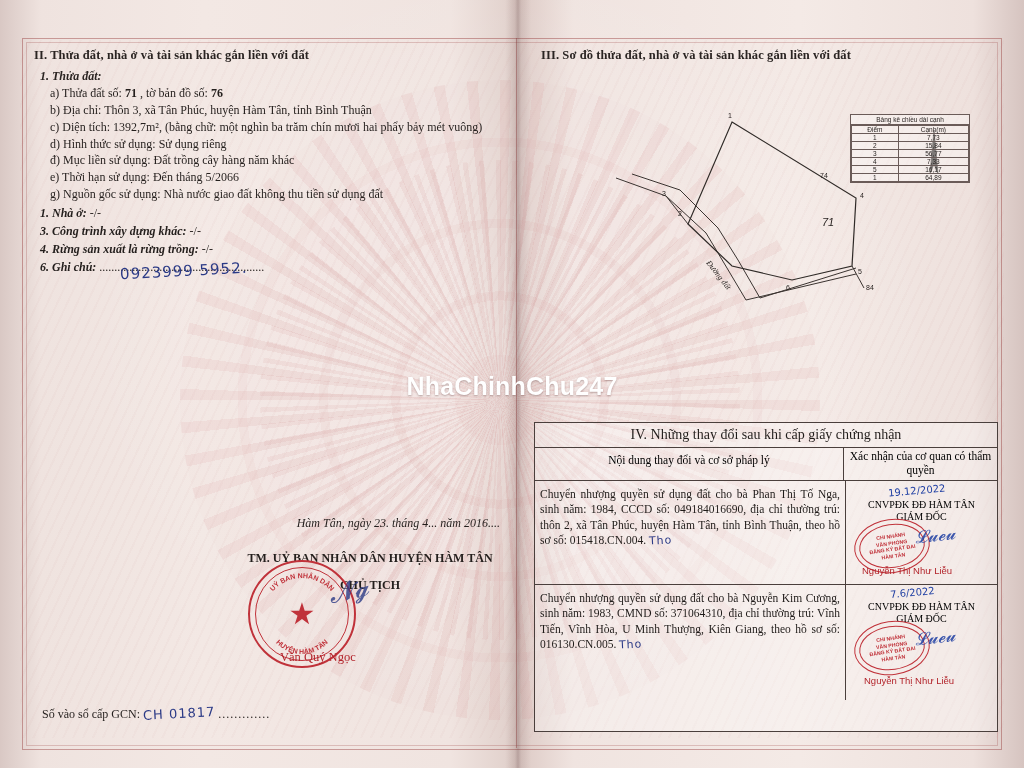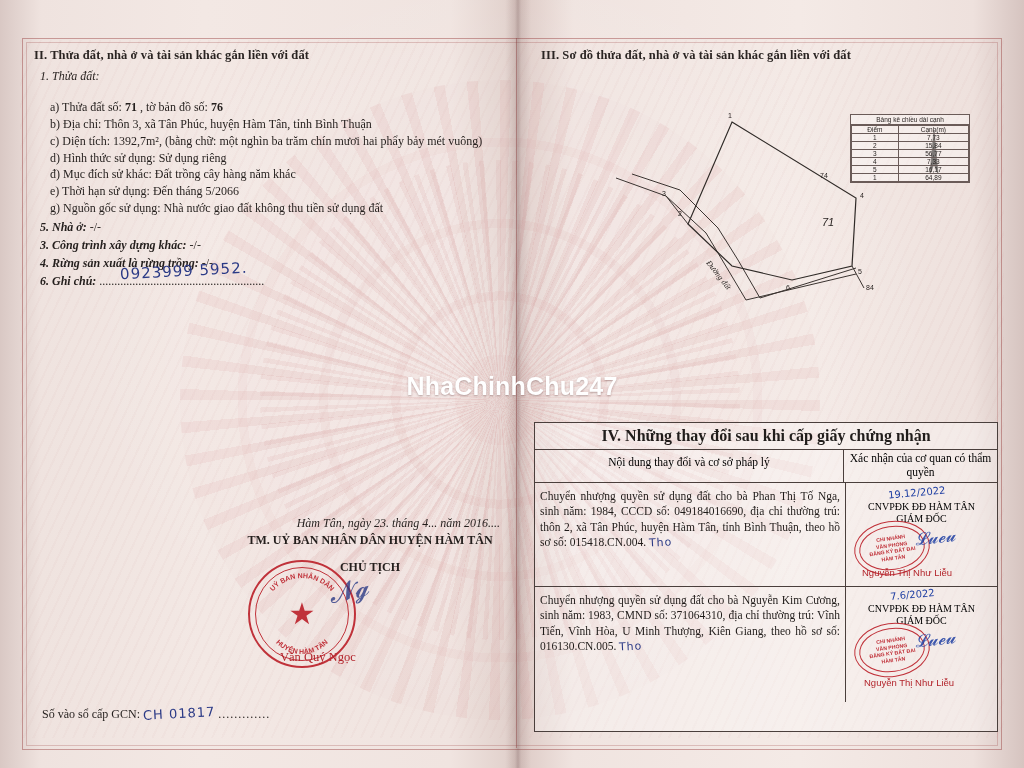--- a/index.html
+++ b/index.html
@@ -52,21 +52,21 @@
     position:absolute;left:516px;top:38px;width:1px;height:710px;background:rgba(150,60,60,.45);
   }
 
   .col-left{position:absolute;left:34px;top:48px;width:470px;}
   .col-right{position:absolute;left:528px;top:48px;width:468px;margin-left:13px;}
 
   h2.sec{
     font-size:12.5px;font-weight:bold;color:#2a2422;margin:0 0 6px 0;
     letter-spacing:.1px;
   }
-  .sub{font-size:12px;font-style:italic;font-weight:normal;color:#2a2422;margin:4px 0 16px 6px;}
+  .sub{font-size:12px;font-style:italic;font-weight:bold;color:#2a2422;margin:4px 0 2px 6px;}
   .line{font-size:12px;color:#241f1d;margin:1.5px 0 1.5px 16px;line-height:1.28;}
   .val{font-weight:bold;}
   .item{font-size:12px;color:#241f1d;margin:3px 0 3px 6px;font-style:italic;font-weight:bold;}
   .item .norm{font-style:normal;font-weight:normal;}
   .hand{
     font-family:"DejaVu Sans", sans-serif;
     color:#2b3a86;
     transform:rotate(-3deg);
     display:inline-block;
     font-size:15px;
@@ -84,21 +84,21 @@
   .dtable .cap{text-align:center;border-bottom:1px solid #6a5b58;padding:1px 0;font-size:6.5px;}
   .dtable table{border-collapse:collapse;width:100%;}
   .dtable td,.dtable th{border:1px solid #6a5b58;padding:0 2px;font-weight:normal;font-size:6.5px;text-align:center;}
 
   
   .sec4{
     position:absolute;left:534px;top:422px;width:462px;height:308px;
     border:1px solid #4a3f3c;background:rgba(255,255,255,.30);
   }
   .sec4 .title{
-    text-align:center;font-weight:bold;font-size:16px;padding:4px 2px;border-bottom:1px solid #4a3f3c;color:#211d1b;
+    text-align:center;font-weight:normal;font-size:14px;padding:4px 2px;border-bottom:1px solid #4a3f3c;color:#211d1b;
   }
   .sec4 .hrow{display:flex;border-bottom:1px solid #4a3f3c;}
   .sec4 .hc1{width:300px;border-right:1px solid #4a3f3c;text-align:center;font-size:11.5px;padding:6px 4px;}
   .sec4 .hc2{flex:1;text-align:center;font-size:11.5px;padding:2px 4px;line-height:1.2;}
   .sec4 .brow{display:flex;border-bottom:1px solid #4a3f3c;}
   .sec4 .bc1{width:300px;border-right:1px solid #4a3f3c;font-size:11.5px;padding:6px 5px 6px 5px;line-height:1.35;color:#1f1b19;text-align:justify;}
   .sec4 .bc2{flex:1;position:relative;}
 
   .stampbox{position:relative;height:100%;}
   .stamp-date{position:absolute;font-size:10px;color:#1f3fa3;font-family:"DejaVu Sans",sans-serif;transform:rotate(-5deg);}
@@ -114,21 +114,21 @@
   }
   .sig{
     position:absolute;color:#1f3fa3;font-family:"DejaVu Sans",sans-serif;
     font-size:17px;transform:rotate(-6deg) skewX(-10deg);opacity:.85;
   }
   .signame{position:absolute;font-size:9.5px;color:#b3252c;font-family:"Liberation Sans",sans-serif;}
 
   
   .signblock{position:absolute;left:240px;top:516px;width:260px;text-align:center;}
   .signblock .l1{font-size:12px;color:#241f1d;font-style:italic;text-align:right;}
-  .signblock .l2{font-size:12px;font-weight:bold;color:#241f1d;margin-top:2px;}
+  .signblock .l2{font-size:12px;font-weight:bold;color:#241f1d;margin-top:20px;}
   .signblock .l3{font-size:12px;font-weight:bold;color:#241f1d;margin-top:12px;}
   .redseal{
     position:absolute;left:248px;top:560px;width:104px;height:104px;border:2px solid #c0323a;border-radius:50%;
   }
   .redseal .i2{position:absolute;inset:5px;border:1px solid #c0323a;border-radius:50%;}
   .redseal .star{
     position:absolute;left:50%;top:50%;transform:translate(-50%,-50%);
     color:#c0323a;font-size:30px;line-height:1;
   }
   .sealname{
@@ -177,34 +177,34 @@
     </div>
     <div class="line">
       <span>c) Diện tích:</span>
       <span>1392,7m², (bằng chữ: một nghìn ba trăm chín mươi hai phẩy bảy mét vuông)</span>
     </div>
     <div class="line">
       <span>d) Hình thức sử dụng:</span>
       <span>Sử dụng riêng</span>
     </div>
     <div class="line">
-      <span>đ) Mục đích sử khác:</span>
+      <span>đ) Mục liền sử dụng:</span>
       <span>Đất trồng cây hàng năm khác</span>
     </div>
     <div class="line">
       <span>e) Thời hạn sử dụng:</span>
       <span>Đến tháng 5/2066</span>
     </div>
     <div class="line">
       <span>g) Nguồn gốc sử dụng:</span>
       <span>Nhà nước giao đất không thu tiền sử dụng đất</span>
     </div>
 
     <div class="item">
-      <span>5. Nhà ở:</span>
+      <span>1. Nhà ở:</span>
       <span class="norm">-/-</span>
     </div>
     <div class="item">
       <span>3. Công trình xây dựng khác:</span>
       <span class="norm">-/-</span>
     </div>
     <div class="item">
       <span>4. Rừng sản xuất là rừng trồng:</span>
       <span class="norm">-/-</span>
     </div>

